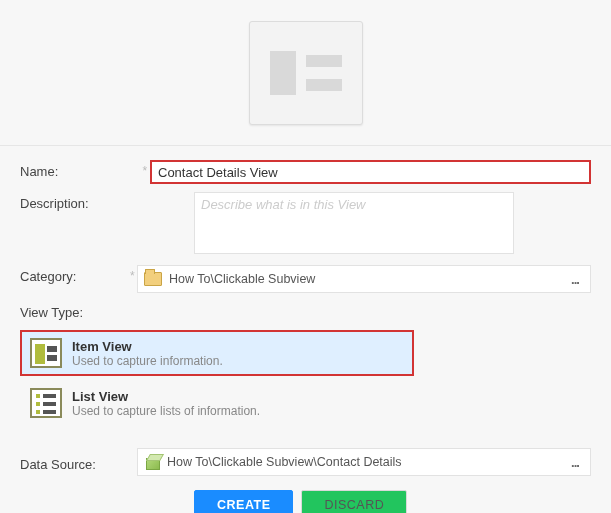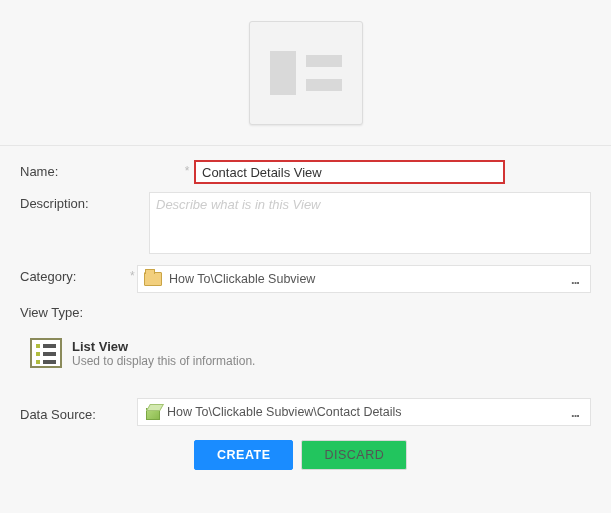--- a/index.html
+++ b/index.html
@@ -62,31 +62,31 @@
   .star-col {
     width: 14px;
     color: #bbb;
     font-size: 12px;
     padding-top: 4px;
     text-align: center;
   }
   .field-col { flex: 1; }
 
   .text-input {
-    width: 311px;
+    width: 441px;
     height: 24px;
     border: 2px solid #d23434;
     padding: 2px 6px;
     outline: none;
     font-size: 13px;
     background: #fff;
     color: #333;
   }
   .textarea-input {
-    width: 442px;
+    width: 320px;
     height: 62px;
     border: 1px solid #e2e2e2;
     padding: 4px 6px;
     font-size: 13px;
     font-style: italic;
     color: #bbb;
     resize: none;
     outline: none;
     background: #fff;
     font-family: inherit;
@@ -259,32 +259,43 @@
         <span class="picker-text">How To\Clickable Subview</span>
         <span class="ell">...</span>
       </div>
     </div>
   </div>
 
   <div class="row" style="margin-top:8px;flex-direction:column;">
     <div class="label-col">View Type:</div>
     <div class="star-col"></div>
     <div class="field-col view-options">
+      <div class="opt-card selected">
+        <div class="opt-icon item">
+          <div class="a"></div>
+            <div class="b"></div>
+            <div class="c"></div>
+        </div>
+        <div class="opt-text">
+          <div class="t1">Item View</div>
+          <div class="t2">Used to capture information.</div>
+        </div>
+      </div>
       <div class="opt-card">
         <div class="opt-icon list">
           <div class="l l1"></div>
             <div class="r r1"></div>
           <div class="l l2"></div>
             <div class="r r2"></div>
           <div class="l l3"></div>
             <div class="r r3"></div>
         </div>
         <div class="opt-text">
           <div class="t1">List View</div>
-          <div class="t2">Used to display this of information.</div>
+          <div class="t2">Used to capture lists of information.</div>
         </div>
       </div>
     </div>
   </div>
 
   <div class="row" style="margin-top:4px;align-items:center;">
     <div class="label-col">Data Source:</div>
     <div class="star-col"></div>
     <div class="field-col">
       <div class="picker">

